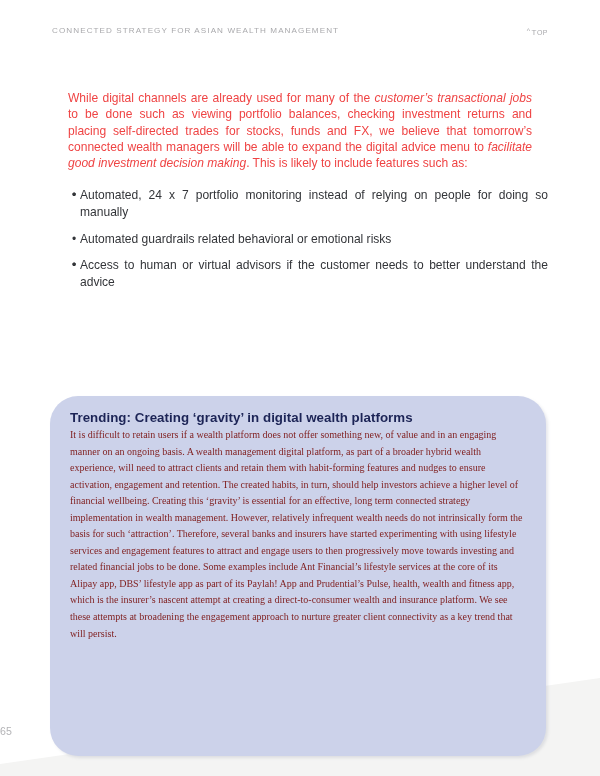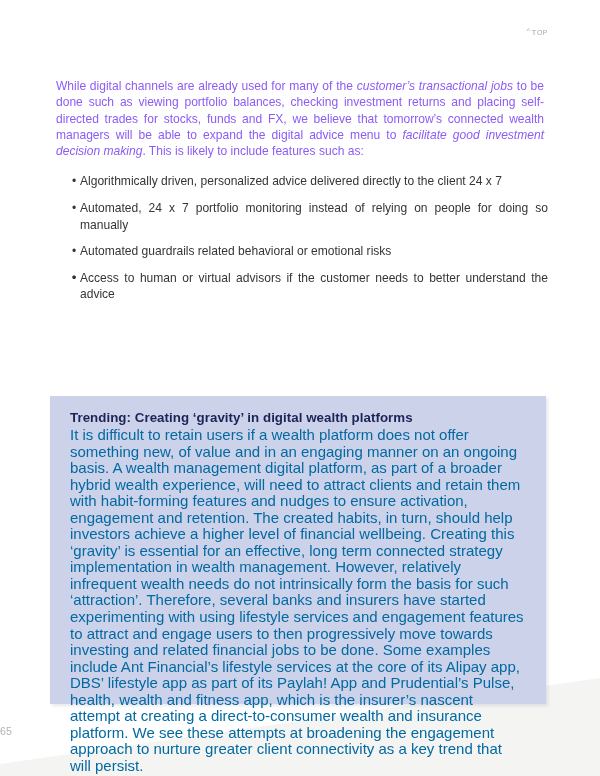--- a/index.html
+++ b/index.html
@@ -76,24 +76,24 @@
   
   .content {
     position: absolute;
     top: 74px;
     left: 52px;
     width: 496px;
     z-index: 2;
   }
 
   .intro-para {
-    margin: 4px;
+    margin: 16px;
     font-size: 12.05px;
     line-height: 16.3px;
-    color: #8b5cf6;
+    color: #ef4444;
     text-align: justify;
     text-justify: inter-word;
     hyphens: manual;
   }
   .intro-para em {
     font-style: italic;
   }
 
   .bullet-list {
     margin: 14px 0 0 0;
@@ -119,40 +119,42 @@
     line-height: 16.3px;
     color: #333539;
   }
 
   
   .callout {
     position: absolute;
     left: 50px;
     top: 396px;
     width: 496px;
-    height: 308px;
+    height: 360px;
     background: #ccd2ea;
     box-sizing: border-box;
     padding: 13px 20px 0 20px;
     box-shadow: 2px 2px 3px rgba(120,125,150,0.18);
     z-index: 2;
+    border-radius: 28px;
   }
   .callout-heading {
     margin: 0 0 1px 0;
     font-size: 13.3px;
     line-height: 17px;
     font-weight: bold;
     color: #1c2456;
     letter-spacing: 0.05px;
   }
   .callout-body {
     margin: 0;
-    font-size: 15px;
+    font-size: 10px;
     line-height: 16.55px;
-    color: #0369a1;
+    color: #7f1d1d;
+    font-family: Liberation Serif, serif;
   }
 
   
   .page-number {
     position: absolute;
     left: 0;
     right: 0;
     top: 725px;
     text-align: left;
     font-size: 10.6px;
@@ -163,34 +165,34 @@
 </head>
 <body>
 
 <div class="page-wedge">
   <svg width="600" height="120" viewBox="0 0 600 120" xmlns="http://www.w3.org/2000/svg">
     <polygon points="0,120 600,120 600,22 0,108" fill="#f4f4f3"></polygon>
   </svg>
 </div>
 
 <div class="running-header">
+  <div class="header-title">CONNECTED STRATEGY FOR ASIAN WEALTH MANAGEMENT</div>
   <a class="top-link" href="#">
     <span class="top-caret">^</span>
     <span class="top-label">Top</span>
   </a>
 </div>
 
 <div class="content">
 
   <p class="intro-para"><span>While digital channels are already used for many of the </span><em>customer’s transactional jobs</em><span> to be done such as viewing portfolio balances, checking investment returns and placing self-directed trades for stocks, funds and FX, we believe that tomorrow’s connected wealth managers will be able to expand the digital advice menu to </span><em>facilitate good investment decision making</em><span>. This is likely to include features such as:</span></p>
 
   <ul class="bullet-list">
     <li class="bullet-item">
       <span class="bullet-mark">•</span>
-      <span>Algorithmically driven, personalized advice delivered directly to the client 24 x 7</span>
     </li>
     <li class="bullet-item">
       <span class="bullet-mark">•</span>
       <span>Automated, 24 x 7 portfolio monitoring instead of relying on people for doing so manually</span>
     </li>
     <li class="bullet-item">
       <span class="bullet-mark">•</span>
       <span>Automated guardrails related behavioral or emotional risks</span>
     </li>
     <li class="bullet-item">

